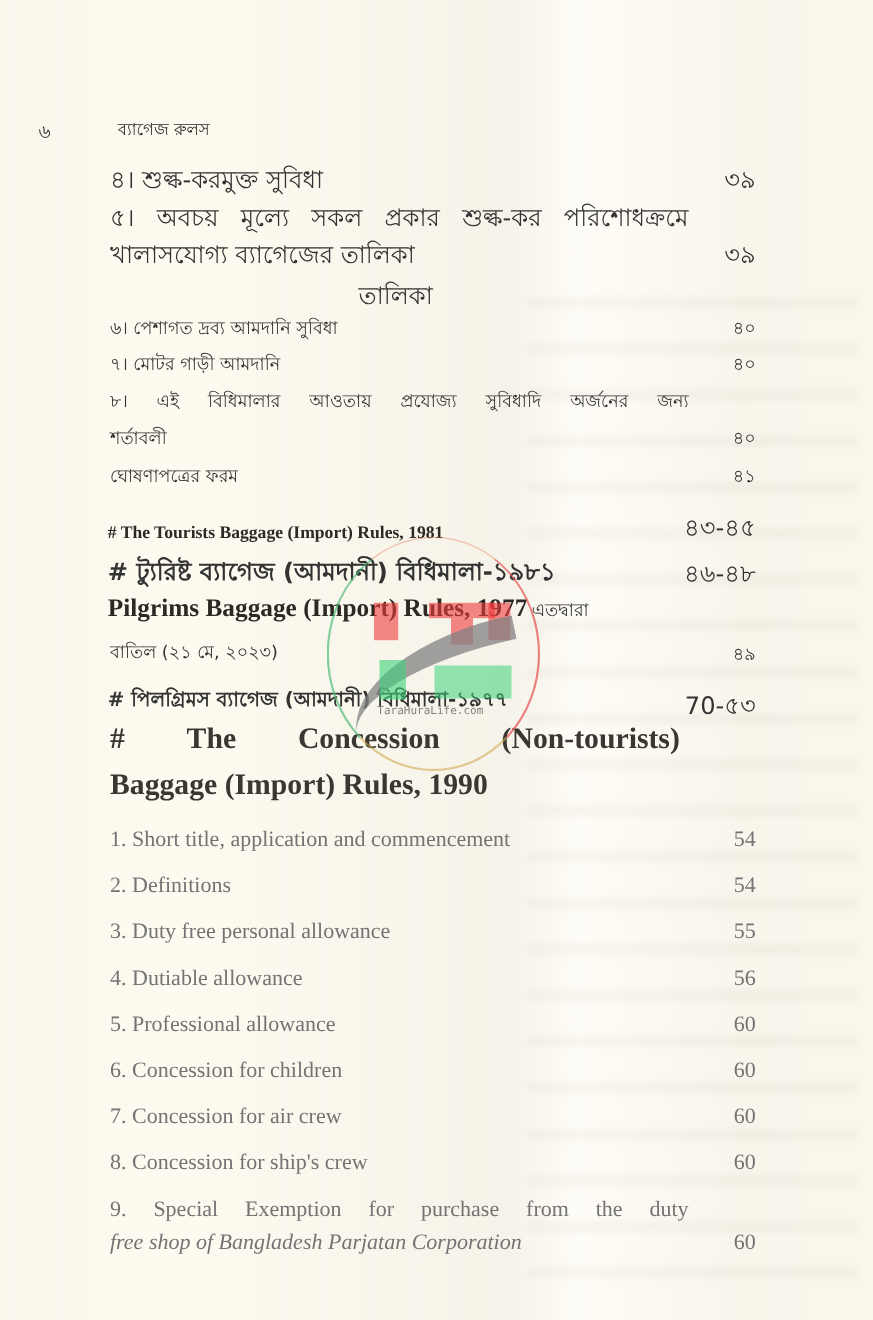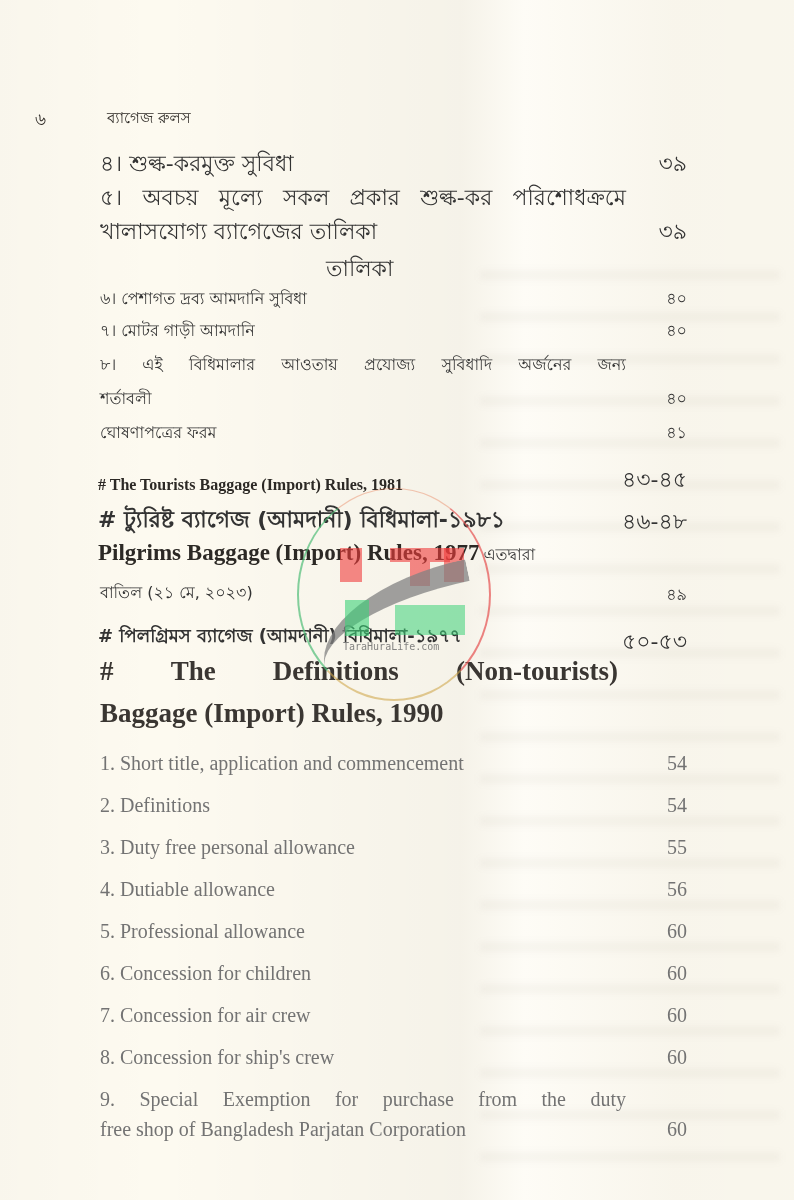--- a/index.html
+++ b/index.html
@@ -112,26 +112,26 @@
 <div class="pg bn" style="top:504px;">৪৬-৪৮</div>
 
 <div class="abs" style="left:98px; top:540px;">
   <span class="en-bold" style="font-size:23px;">Pilgrims Baggage (Import) Rules, 1977</span>
   <span class="bn-small">এতদ্বারা</span>
 </div>
 <div class="abs bn-small" style="left:100px; top:580px;">বাতিল (২১ মে, ২০২৩)</div>
 <div class="pg bn-small" style="top:582px;">৪৯</div>
 
 <div class="abs bn" style="left:98px; top:622px; font-weight:bold; font-size:18px;">#  পিলগ্রিমস ব্যাগেজ (আমদানী) বিধিমালা-১৯৭৭</div>
-<div class="pg bn" style="top:624px;">৫০-৫৩</div>
+<div class="pg bn" style="top:624px;">70-৫৩</div>
 
 <div class="justify-line en-big" style="top:656px; width:518px;">
   <span>#</span>
   <span>The</span>
-  <span>Definitions</span>
+  <span>Concession</span>
   <span>(Non-tourists)</span>
 </div>
 <div class="abs en-big" style="left:100px; top:698px;">Baggage (Import) Rules, 1990</div>
 
 <div class="abs en" style="left:100px; top:752px;">1. Short title, application and commencement</div>
 <div class="pg en" style="top:752px;">54</div>
 
 <div class="abs en" style="left:100px; top:794px;">2. Definitions</div>
 <div class="pg en" style="top:794px;">54</div>
 
@@ -156,21 +156,21 @@
 <div class="justify-line en" style="top:1088px; width:526px;">
   <span>9.</span>
   <span>Special</span>
   <span>Exemption</span>
   <span>for</span>
   <span>purchase</span>
   <span>from</span>
   <span>the</span>
   <span>duty</span>
 </div>
-<div class="abs en" style="left:100px; top:1118px;">free shop of Bangladesh Parjatan Corporation</div>
+<div class="abs en" style="left:100px; top:1118px;font-style:italic;">free shop of Bangladesh Parjatan Corporation</div>
 <div class="pg en" style="top:1118px;">60</div>
 
 <div class="watermark"></div>
 <div class="wm-red1"></div>
 <div class="wm-red2"></div>
 <div class="wm-red3"></div>
 <div class="wm-red4"></div>
 <div class="wm-swoosh"></div>
 <div class="wm-green1"></div>
 <div class="wm-green2"></div>

